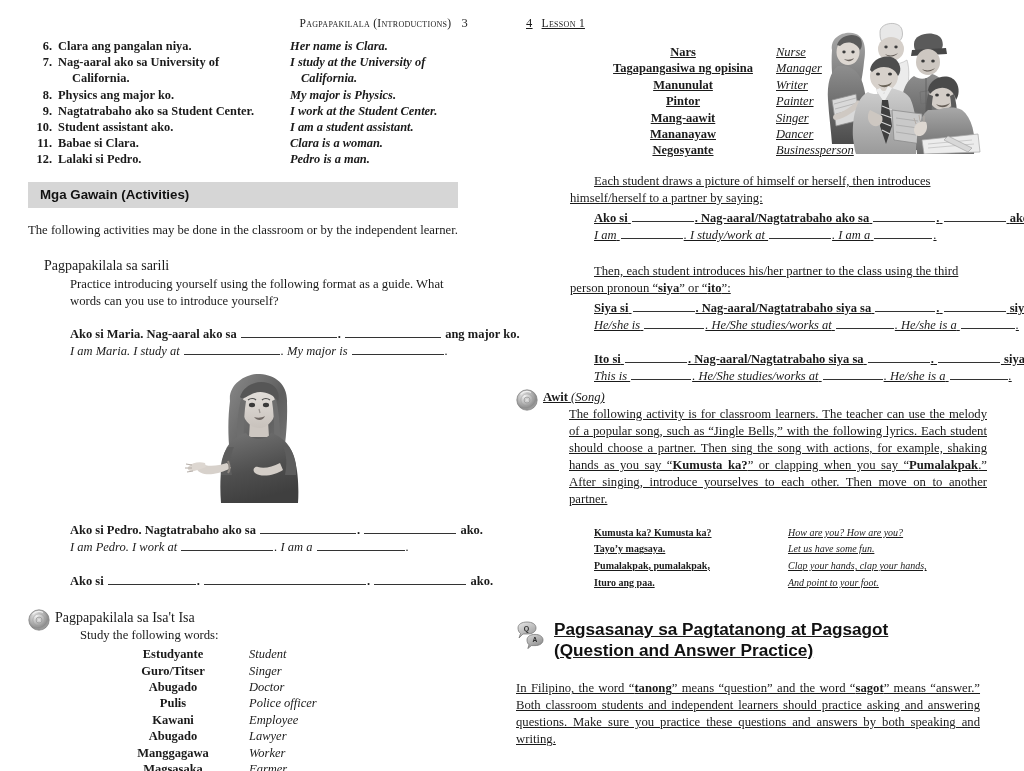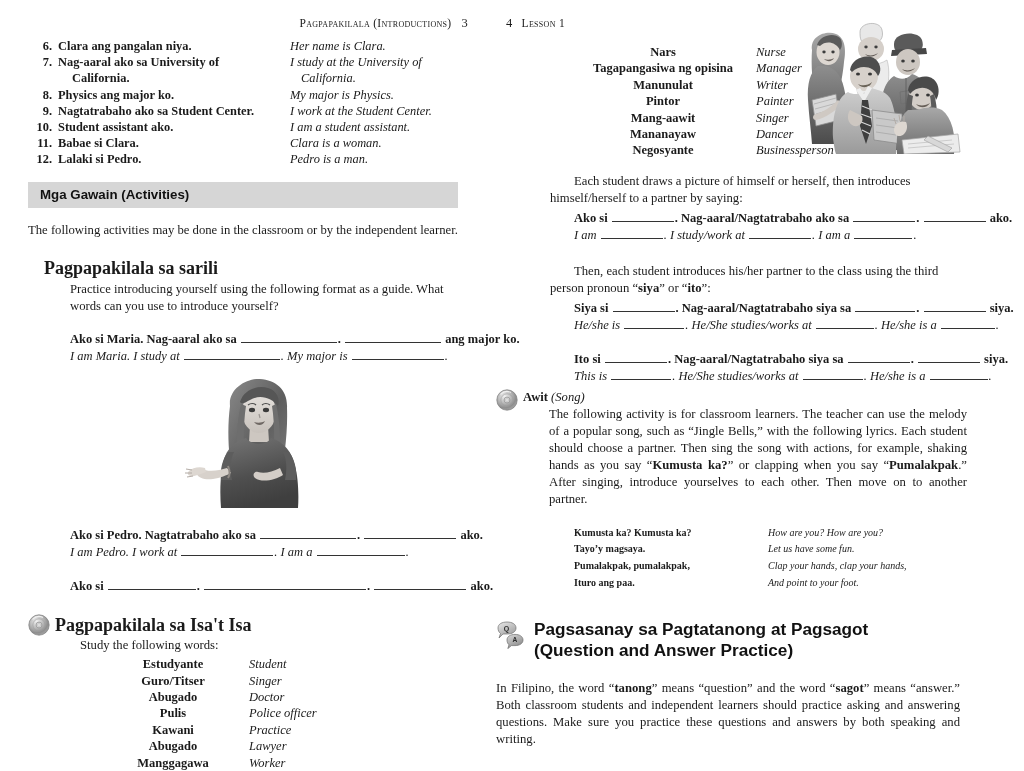--- a/index.html
+++ b/index.html
@@ -8,21 +8,21 @@
     width: 1024px; height: 771px;
     background: #ffffff;
     font-family: "Liberation Serif", serif;
     color: #1a1a1a;
     overflow: hidden;
   }
   .page { position: relative; width: 1024px; height: 771px; }
 
   .col { position: absolute; top: 0; height: 771px; }
   .col-left  { left: 28px;  width: 458px; }
-  .col-right { left: 496px; width: 480px; }
+  .col-right { left: 516px; width: 480px; text-decoration: underline; }
 
   
   .runhead {
     font-variant: small-caps;
     font-size: 11.5px;
     letter-spacing: .3px;
     height: 34px;
     padding-top: 16px;
     white-space: nowrap;
   }
@@ -41,21 +41,21 @@
     min-height: 16.2px;
   }
   .numrow .num {
     width: 30px;
     text-align: right;
     padding-right: 6px;
     font-weight: bold;
     flex: none;
   }
   .numrow .tl { width: 232px; font-weight: bold; flex: none; }
-  .numrow .en { font-style: italic; flex: 1; }
+  .numrow .en { font-style: italic; flex: 1; font-weight: bold; }
   .numrow .tl.cont { padding-left: 14px; }
   .numrow .en.cont { padding-left: 11px; }
 
   
   .band {
     background: #d6d6d6;
     margin: 14px 0 0 0;
     padding: 5px 12px 6px 12px;
     font-family: "Liberation Sans", sans-serif;
     font-weight: bold;
@@ -66,22 +66,22 @@
 
   .para {
     font-size: 12.7px;
     line-height: 17px;
     margin-top: 14px;
     text-align: left;
   }
   .para.just { text-align: justify; }
 
   .sub-h {
-    font-weight: bold;
-    font-size: 18px;
+    font-weight: normal;
+    font-size: 14px;
     margin-top: 19px;
   }
   .indent2 { margin-left: 42px; }
 
   .blanks-block { margin-top: 16px; }
   .bl-row {
     font-size: 12.5px;
     line-height: 17.5px;
     white-space: nowrap;
   }
@@ -321,21 +321,21 @@
           <div class="wordrow">
             <span class="tl">Abugado</span>
             <span class="en">Doctor</span>
           </div>
           <div class="wordrow">
             <span class="tl">Pulis</span>
             <span class="en">Police officer</span>
           </div>
           <div class="wordrow">
             <span class="tl">Kawani</span>
-            <span class="en">Practice</span>
+            <span class="en">Employee</span>
           </div>
           <div class="wordrow">
             <span class="tl">Abugado</span>
             <span class="en">Lawyer</span>
           </div>
           <div class="wordrow">
             <span class="tl">Manggagawa</span>
             <span class="en">Worker</span>
           </div>
           <div class="wordrow">

